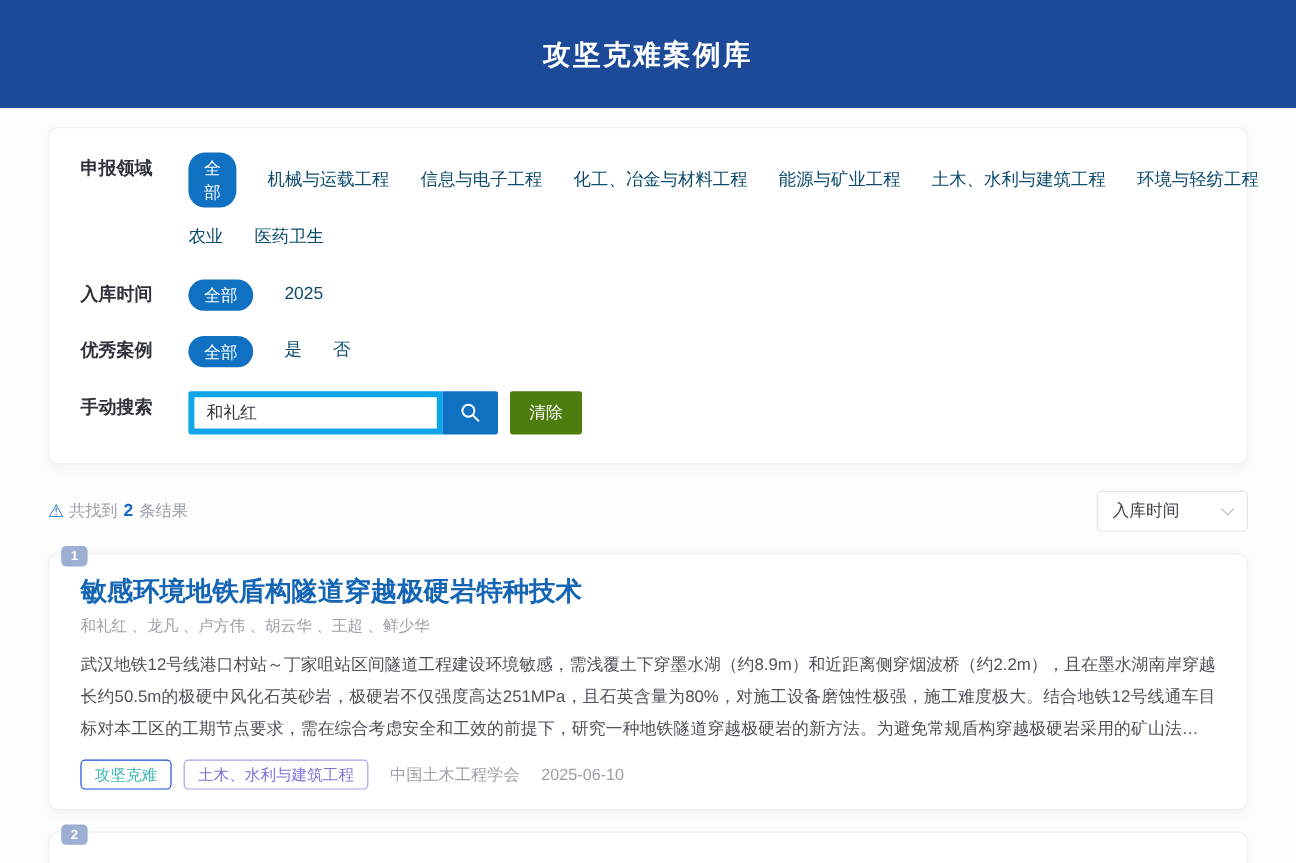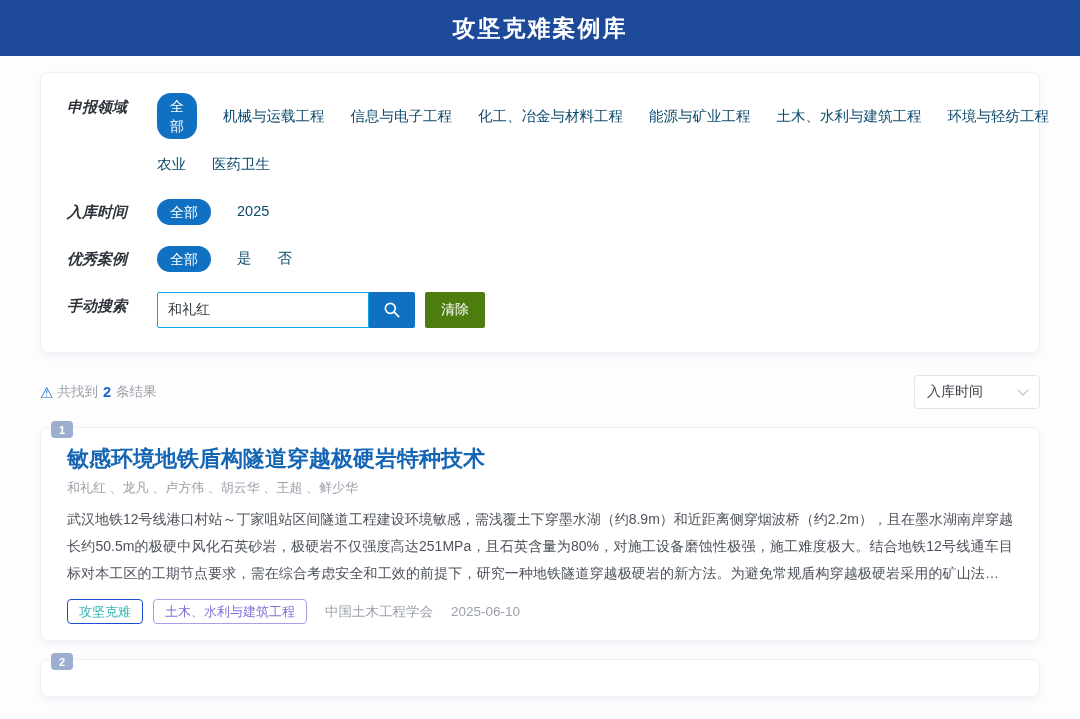--- a/index.html
+++ b/index.html
@@ -5,54 +5,54 @@
   * { box-sizing: border-box; margin: 0; padding: 0; }
   html,body { width: 1080px; height: 719px; }
   body {
     font-family: "Liberation Sans", "DejaVu Sans", sans-serif;
     background: #fdfdfe;
     color: #40454d;
     overflow: hidden;
   }
   
   .app-header {
-    height: 56px;
+    height: 90px;
     background: #1d4999;
     display: flex; align-items: center; justify-content: center;
   }
   .app-header h1 {
     color: #ffffff; font-size: 23px; font-weight: bold; letter-spacing: 2px;
   }
   
   .content { padding: 16px 40px 0 40px; }
   .panel {
     background: #ffffff;
     border: 1px solid #eef0f4;
     border-radius: 8px;
     box-shadow: 0 3px 10px rgba(31,56,118,0.05);
   }
   
   .filter-panel { padding: 20px 26px 22px 26px; }
   .filter-row { display: flex; align-items: flex-start; margin-bottom: 20px; }
   .filter-row:last-child { margin-bottom: 2px; }
   .filter-label {
     flex: 0 0 78px; font-size: 15px; font-weight: bold; color: #2e333b;
-    line-height: 27px; white-space: nowrap; font-style: italic;
+    line-height: 27px; white-space: nowrap;
   }
   .filter-options { display: flex; flex-wrap: wrap; align-items: center; column-gap: 26px; row-gap: 12px; margin-left: 12px; }
   .filter-options .line { display: flex; align-items: center; column-gap: 26px; width: 100%; }
   .opt { font-size: 14.5px; color: #0c4a6e; line-height: 27px; cursor: pointer; white-space: nowrap; }
   .pill {
     background: #1070c2; color: #ffffff; font-size: 14px;
     padding: 3px 13px; border-radius: 14px; line-height: 20px; cursor: pointer;
   }
   
   .search-wrap { display: flex; align-items: center; margin-left: 12px; }
   .search-input {
-    width: 212px; height: 36px; border: 1px solid #0ea5e9; border-radius: 2px 0 0 2px;
+    width: 212px; height: 36px; border: 5px solid #0ea5e9; border-radius: 2px 0 0 2px;
     font-size: 14px; color: #333740; padding: 0 10px; outline: none;
     font-family: "Liberation Sans", "DejaVu Sans", sans-serif;
   }
   .search-btn {
     width: 46px; height: 36px; background: #1070c2; border: none; border-radius: 0 2px 2px 0;
     display: flex; align-items: center; justify-content: center; cursor: pointer;
   }
   .clear-btn {
     height: 36px; background: #4d7c0f; color: #fff; border: none; border-radius: 2px;
     font-size: 14px; padding: 0 16px; margin-left: 10px; cursor: pointer;

